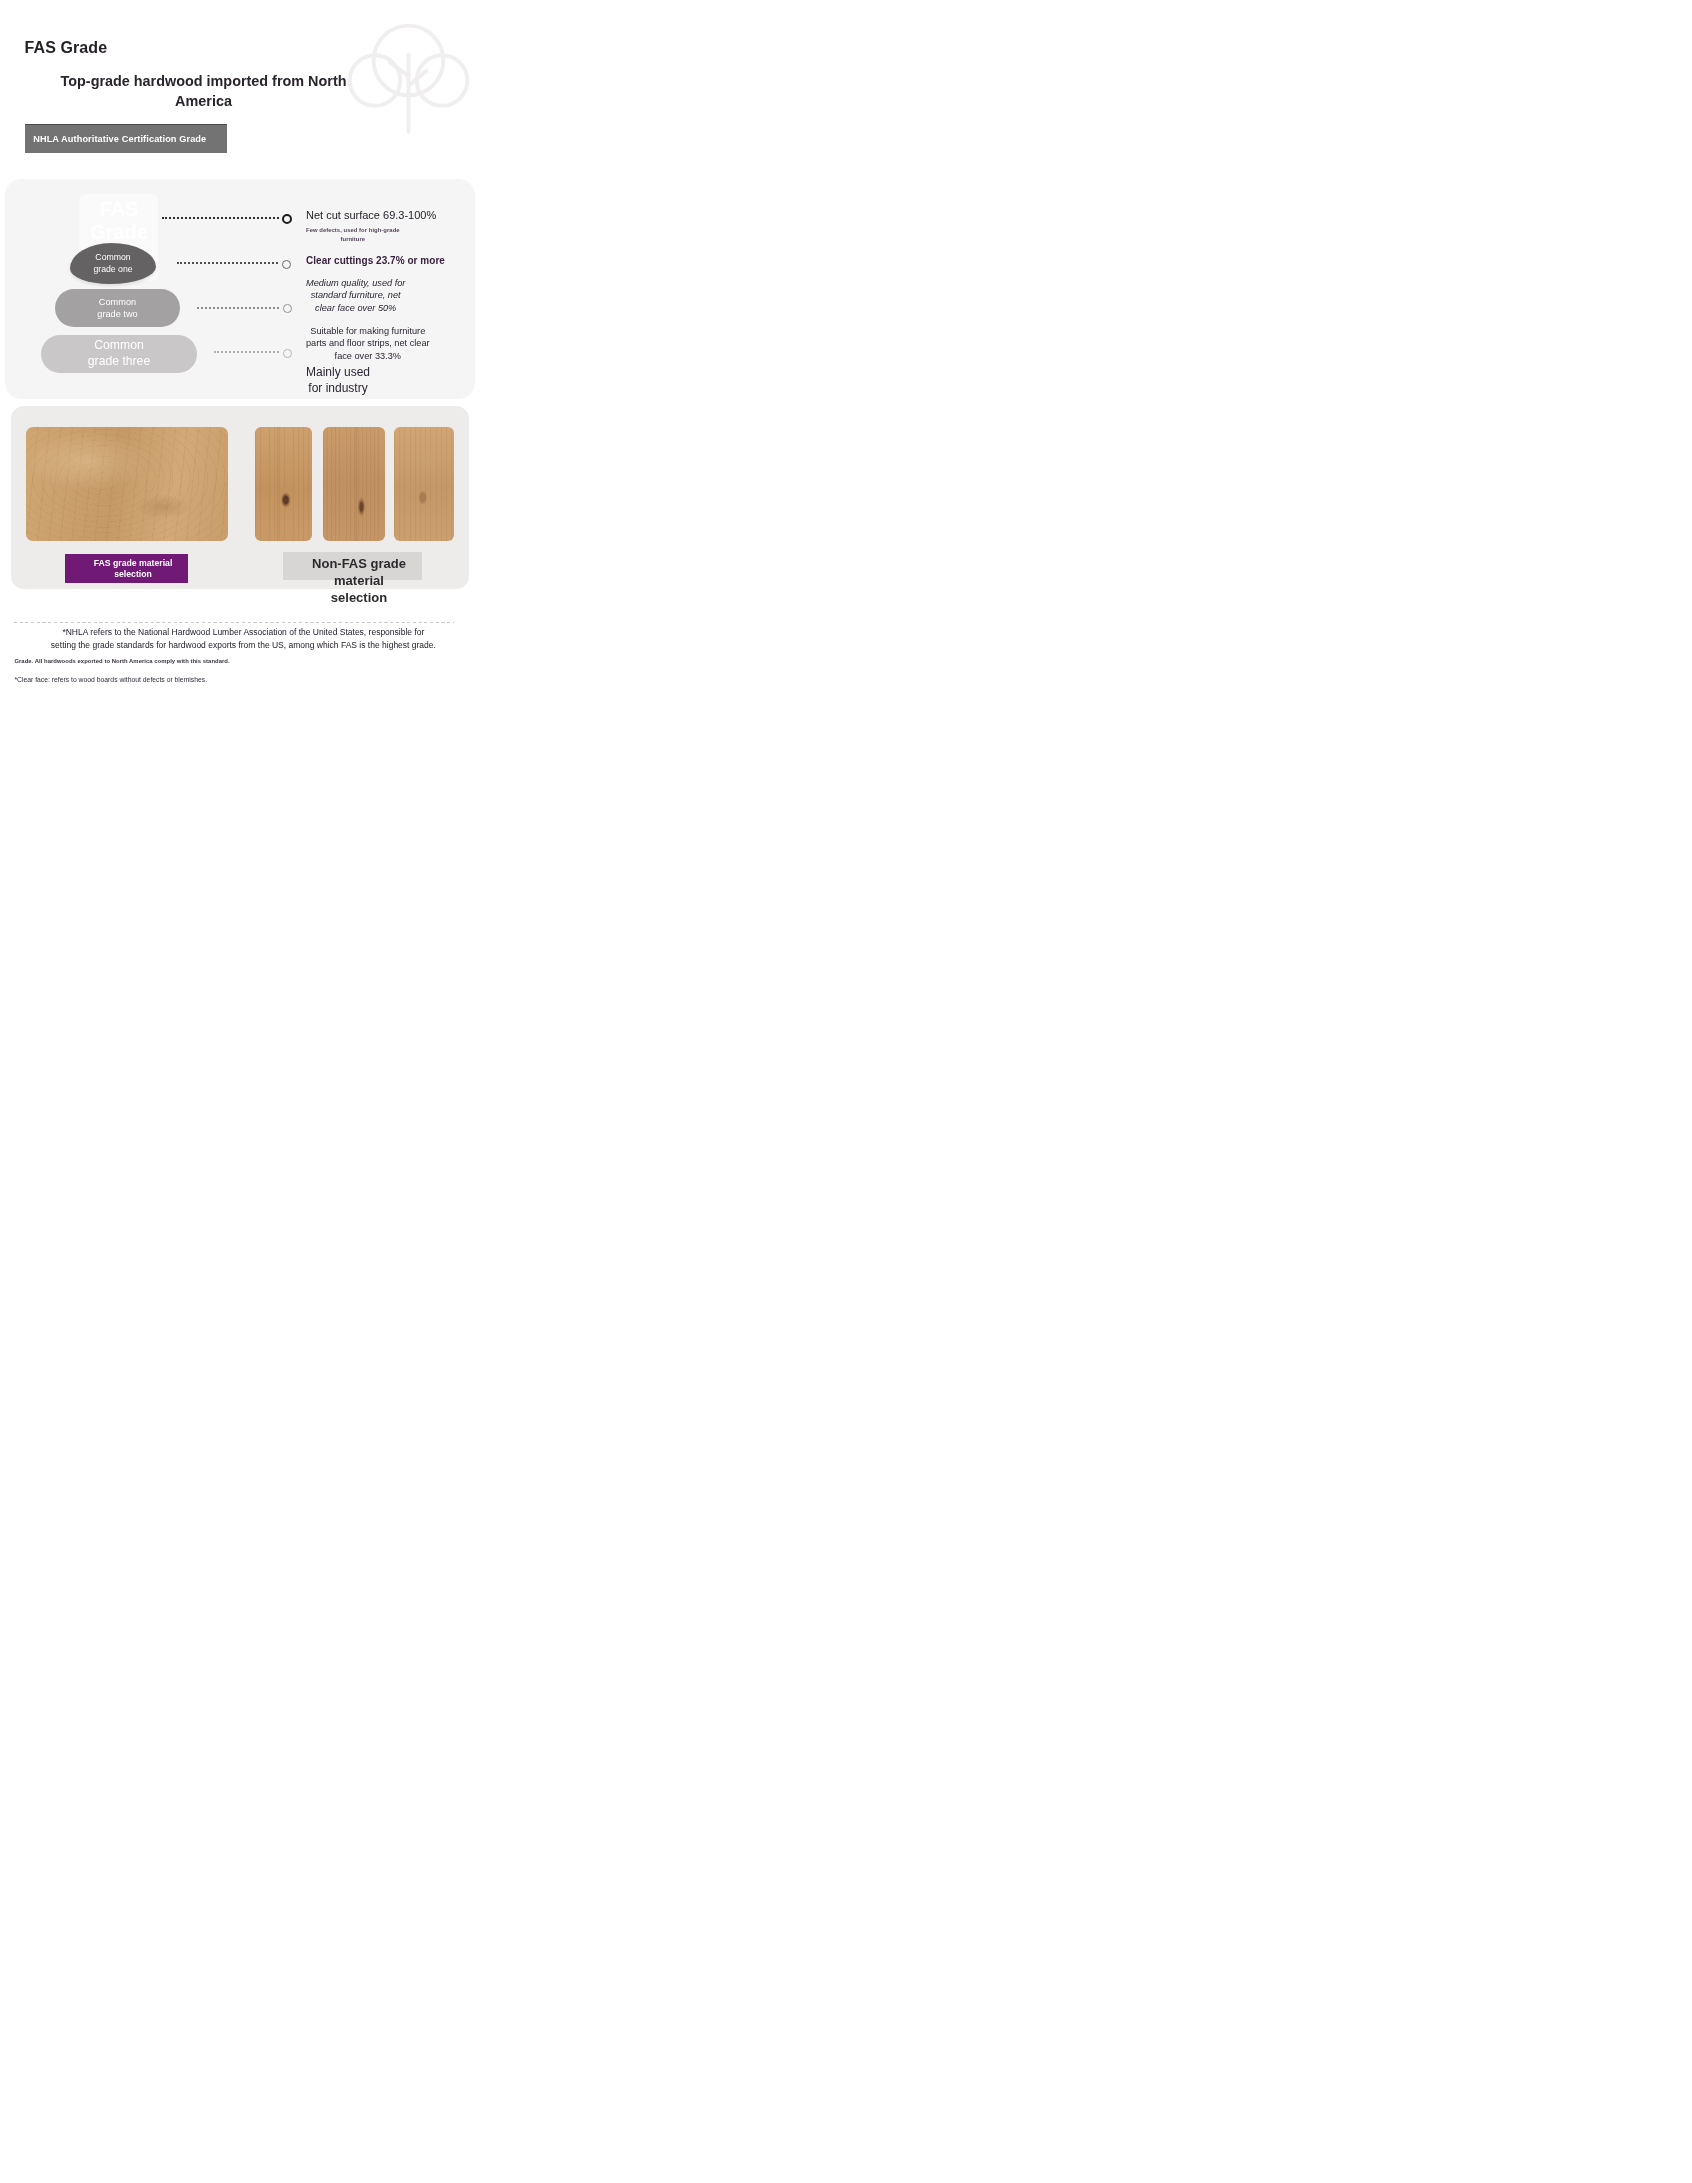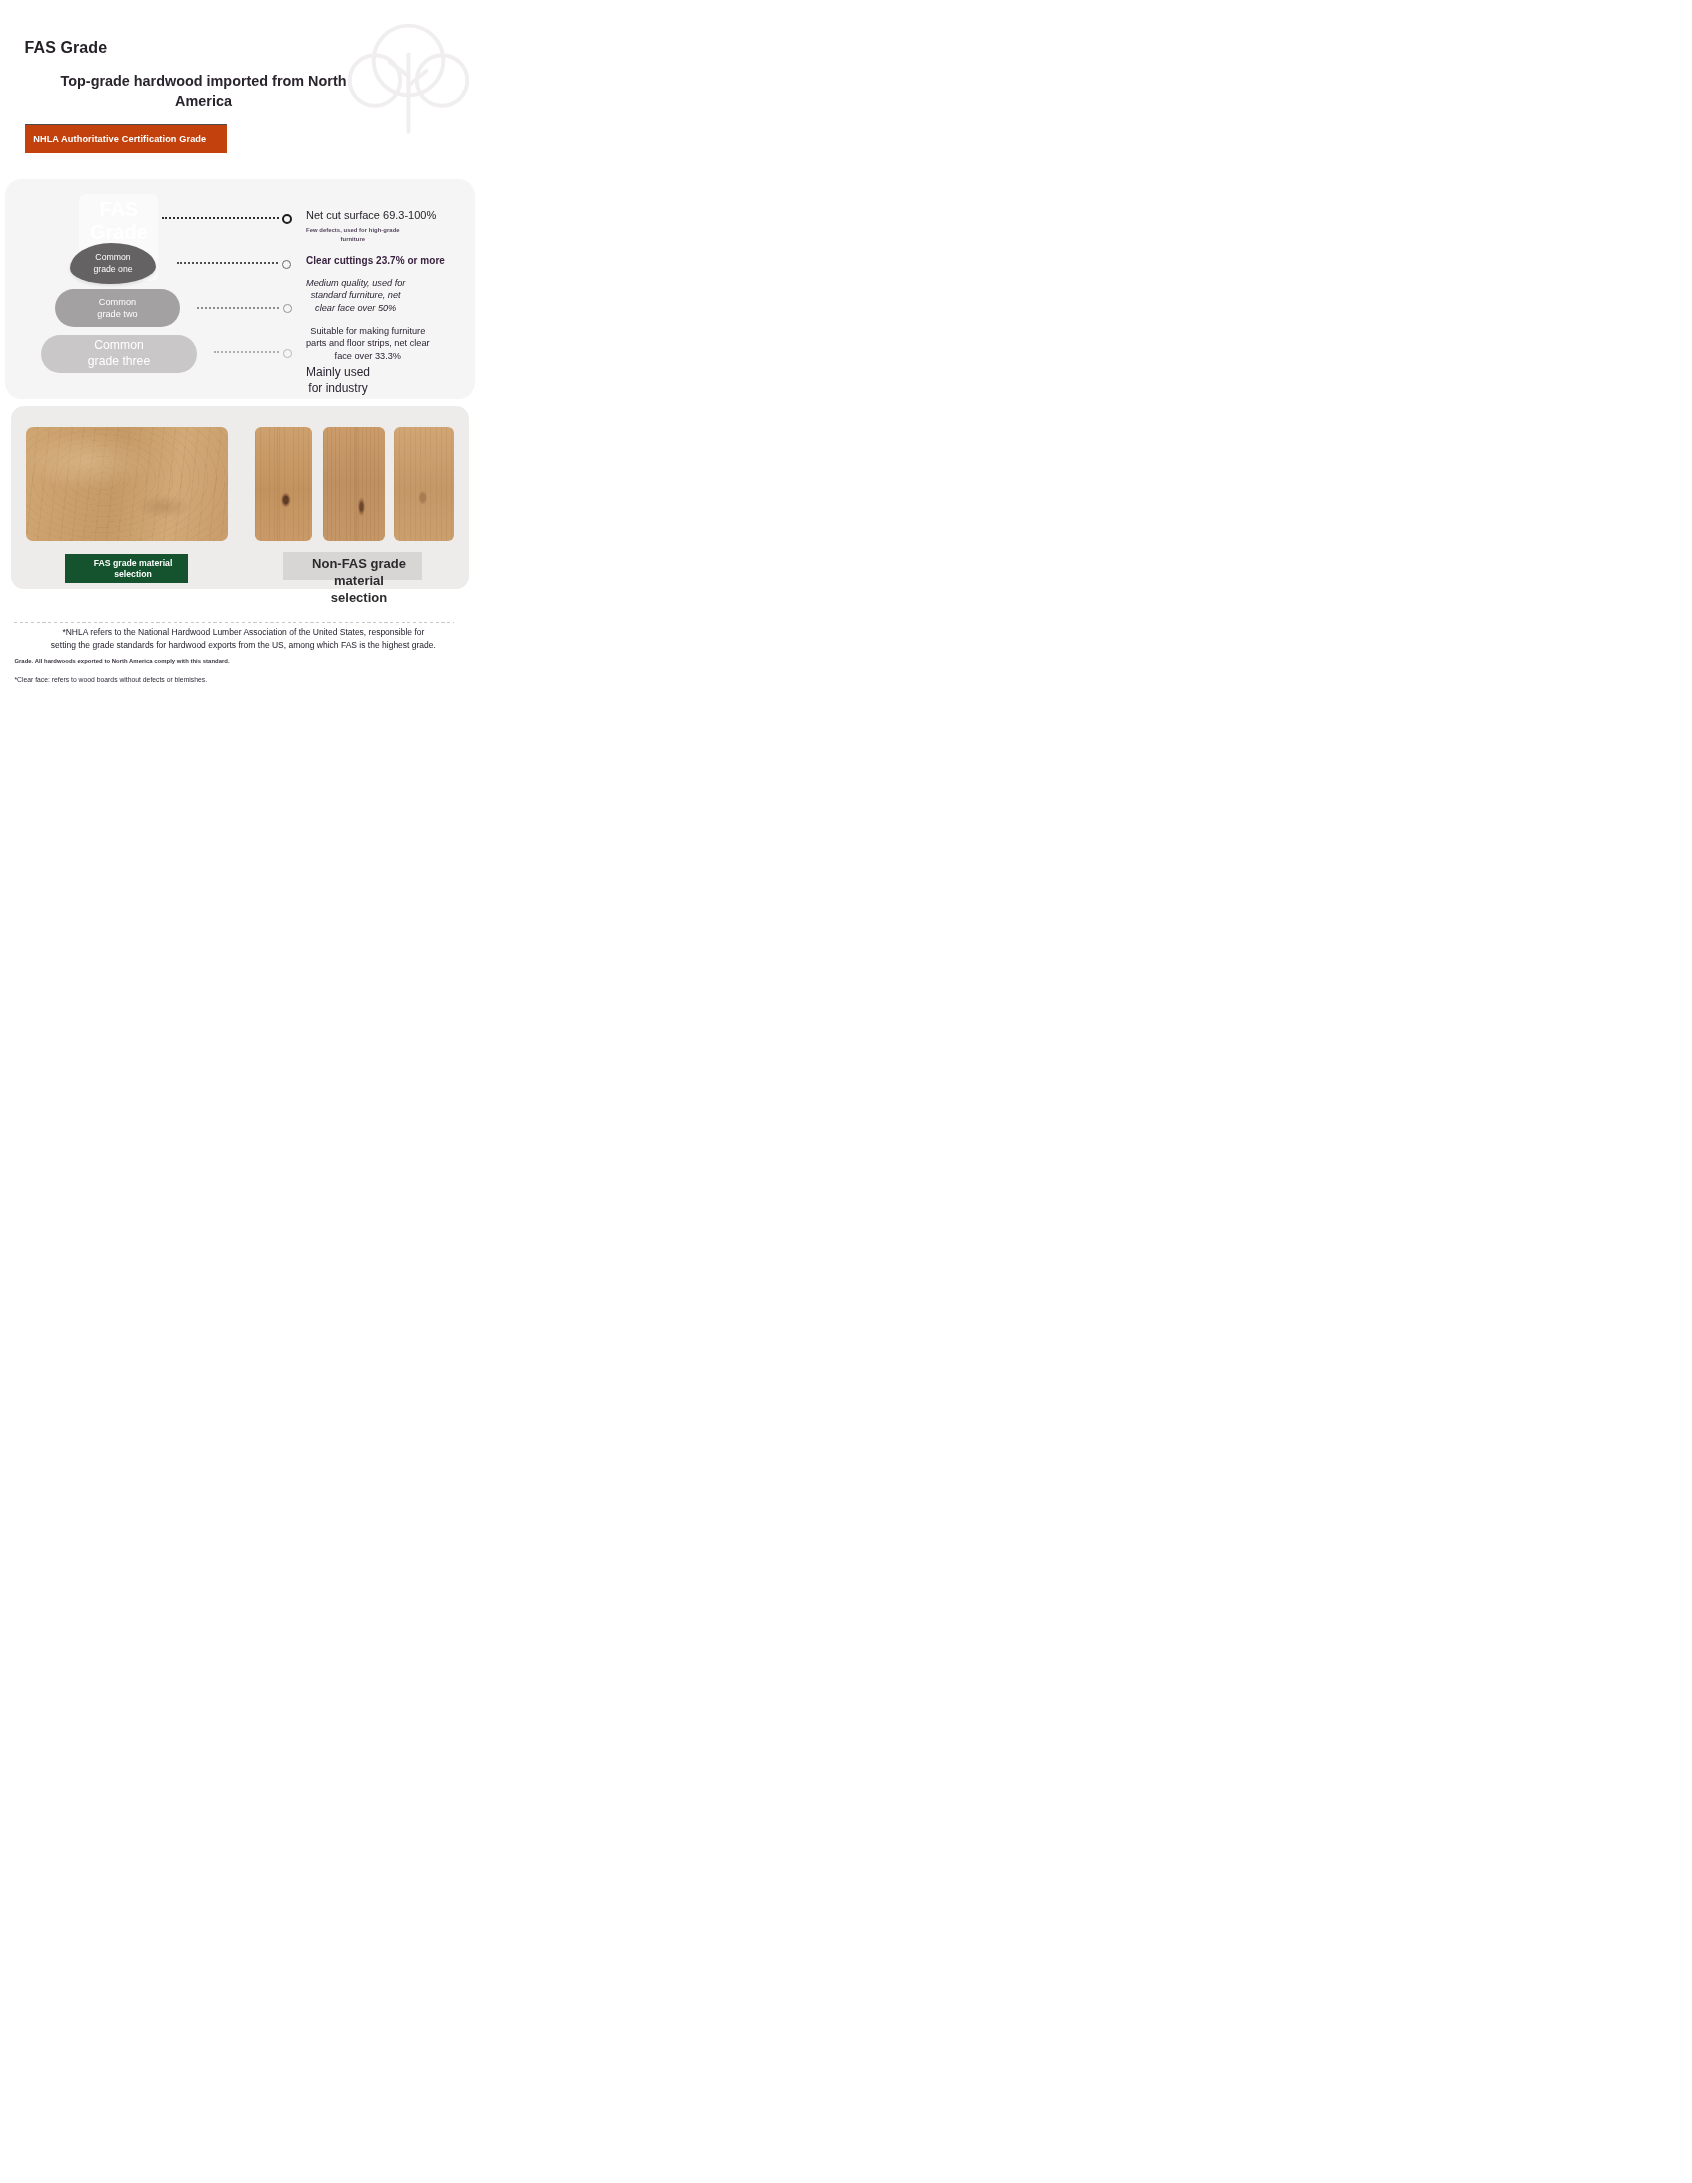--- a/index.html
+++ b/index.html
@@ -86,21 +86,21 @@
       repeating-linear-gradient(90deg, rgba(125,85,48,.12) 0 0.9px, transparent 0.9px 3.9px),
       linear-gradient(180deg,#cb9c6a,#bf9060 50%,#c69766);}
   .plank-3{left:394px;width:60px;
     background:
       radial-gradient(ellipse 6.1px 9.6px at 48% 62%, rgba(140,95,60,.5) 0 40%, transparent 75%),
       radial-gradient(ellipse 8.7px 15.7px at 55% 30%, rgba(200,160,110,.5) 0 45%, transparent 80%),
       repeating-linear-gradient(90deg, rgba(120,80,45,.09) 0 0.9px, transparent 0.9px 5.2px),
       linear-gradient(180deg,#d1a674,#c59867 55%,#cba06e);}
 
   .label-black{
-    position:absolute;left:65px;top:538px;width:123px;height:29px;background:#14532d;
+    position:absolute;left:65px;top:538px;width:123px;height:29px;background:#701a75;
     box-sizing:border-box;padding:3.5px 0 0 13px;color:#ffffff;font-size:8.7px;font-weight:700;line-height:1.32;
   }
   .label-gray{
     position:absolute;left:283px;top:536px;width:139px;height:28px;background:#d8d6d5;
     box-sizing:border-box;padding:3.1px 0 0 13px;color:#2d2a2d;font-size:13px;font-weight:700;line-height:1.32;
   }
 
   
   .separator{position:absolute;left:14.4px;top:606px;width:440px;height:1.3px;
     background:repeating-linear-gradient(90deg,#c8c7c7 0 3.1px,transparent 3.1px 5.7px);}
@@ -119,21 +119,21 @@
     <circle cx="232" cy="138" r="58"></circle>
     <line x1="155" y1="78" x2="155" y2="256"></line>
     <line x1="155" y1="128" x2="112" y2="96"></line>
     <line x1="155" y1="150" x2="196" y2="116"></line>
   </svg>
 
   <h1 class="title">FAS Grade</h1>
   <h2 class="subtitle pre">Top-grade hardwood imported from North
 America</h2>
 
-  <div class="badge" style="background: #c2410c;">
+  <div class="badge" style="background: #737373;">
     <span>NHLA Authoritative Certification Grade</span>
   </div>
 
   <section class="panel-diagram"></section>
 
   <div class="ghost-panel"></div>
   <div class="ghost-text pre">FAS
 Grade</div>
 
   <div class="pill pill-1" style="background: rgb(101, 98, 99);">

